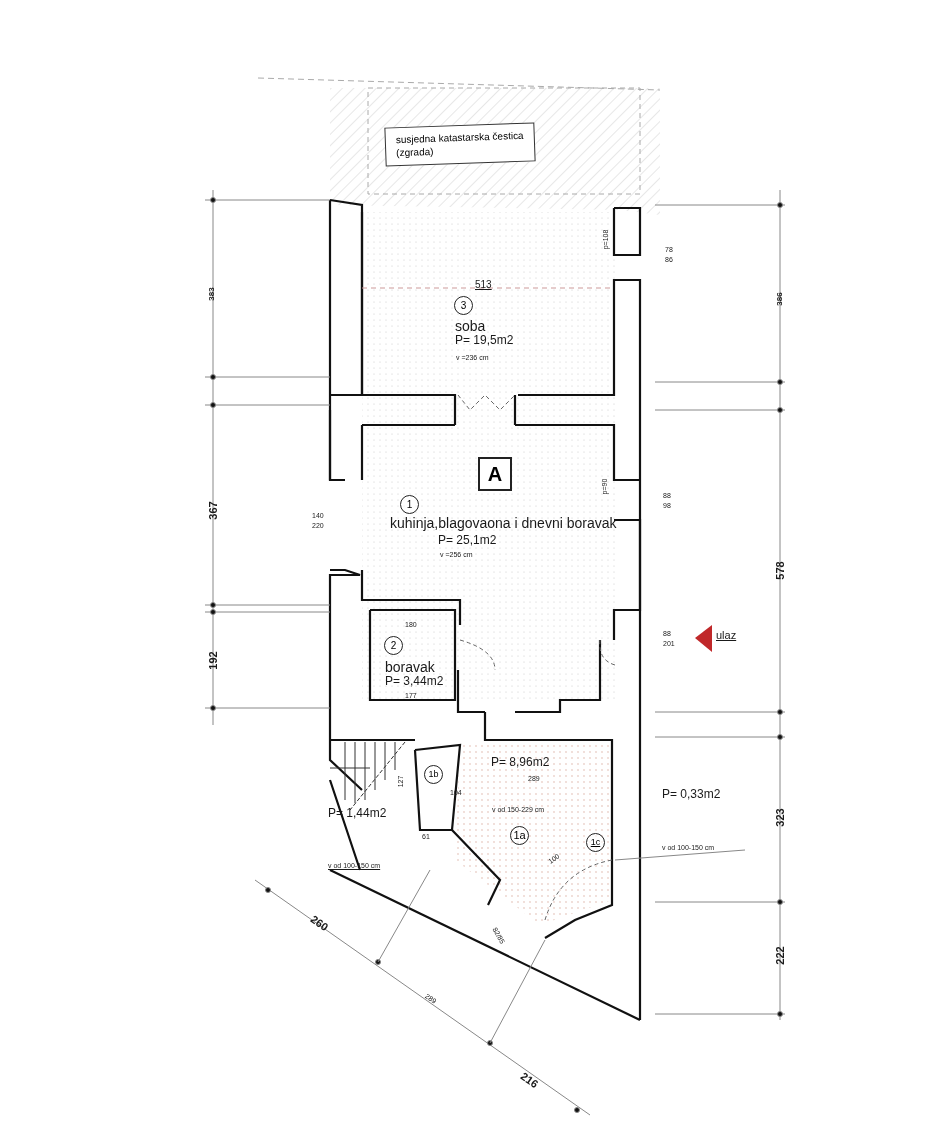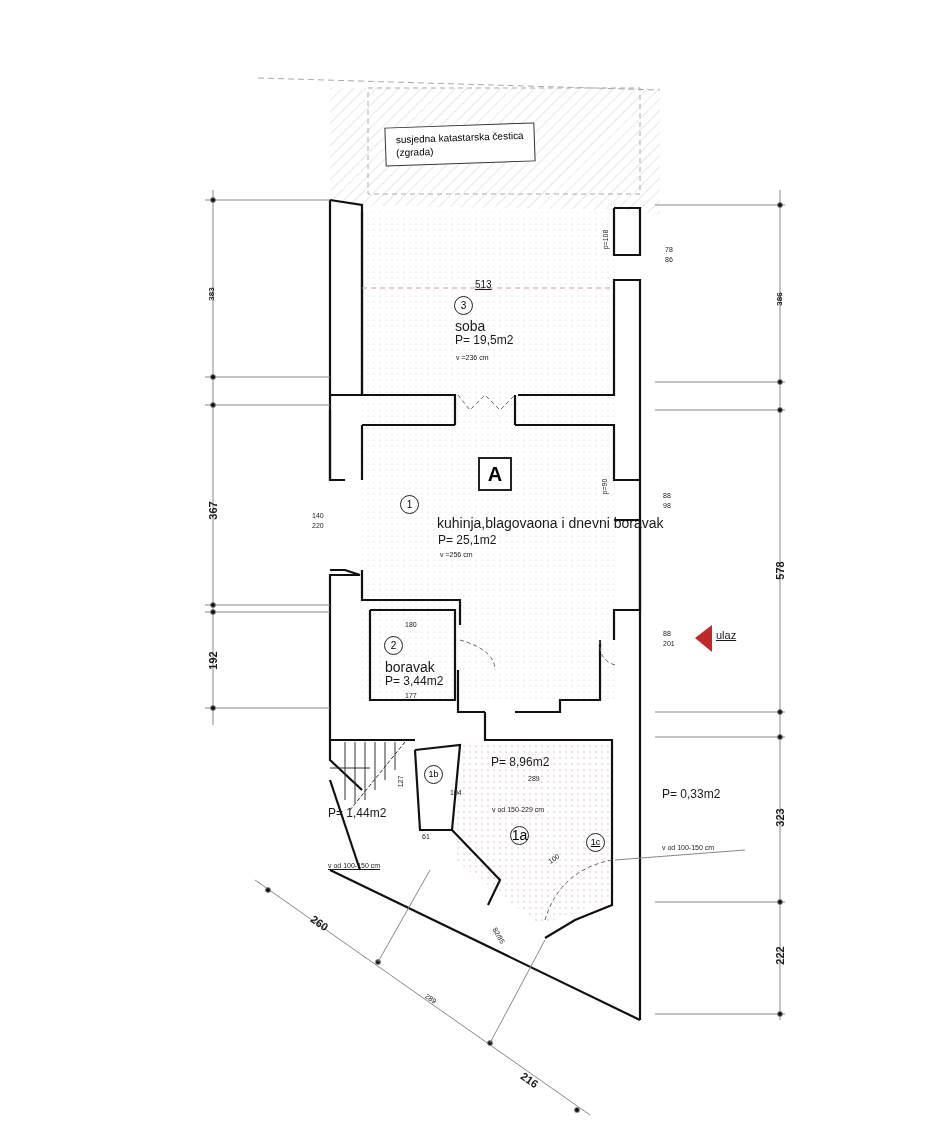--- a/index.html
+++ b/index.html
@@ -149,34 +149,34 @@
 
 <div class="A-box" style="left:478px; top:457px;">A</div>
 
 <div class="lbl dim-sm" style="left:475px; top:280px; font-size:10px;text-decoration:underline;">513</div>
 <div class="circle" style="left:454px; top:296px;">3</div>
 <div class="lbl room-name" style="left:455px; top:319px;">soba</div>
 <div class="lbl area" style="left:455px; top:334px;">P= 19,5m2</div>
 <div class="lbl height" style="left:456px; top:354px;">v =236 cm</div>
 
 <div class="circle" style="left:400px; top:495px;">1</div>
-<div class="lbl room-name" style="left:390px; top:516px;margin-left:47px;">kuhinja,blagovaona i dnevni boravak</div>
+<div class="lbl room-name" style="left:390px; top:516px;">kuhinja,blagovaona i dnevni boravak</div>
 <div class="lbl area" style="left:438px; top:534px;">P= 25,1m2</div>
 <div class="lbl height" style="left:440px; top:551px;">v =256 cm</div>
 
 <div class="lbl dim-sm" style="left:405px; top:621px;">180</div>
 <div class="circle" style="left:384px; top:636px;">2</div>
 <div class="lbl room-name" style="left:385px; top:660px;">boravak</div>
 <div class="lbl area" style="left:385px; top:675px;">P= 3,44m2</div>
 <div class="lbl dim-sm" style="left:405px; top:692px;">177</div>
 
 <div class="lbl dim-sm" style="left:528px; top:775px;">289</div>
 <div class="lbl area" style="left:491px; top:756px;">P= 8,96m2</div>
 <div class="lbl height" style="left:492px; top:806px;">v od 150-229 cm</div>
-<div class="circle" style="left:510px; top:826px; font-size:14px;">1a</div>
+<div class="circle" style="left:510px; top:826px; font-size:11px;">1a</div>
 
 <div class="circle" style="left:424px; top:765px; font-size:9px;">1b</div>
 <div class="lbl dim-sm" style="left:450px; top:789px;">104</div>
 
 <div class="circle" style="left:586px; top:833px; font-size:9px;text-decoration:underline;">1c</div>
 <div class="lbl dim-sm" style="left:548px; top:855px; transform: rotate(-35deg);">100</div>
 
 <div class="lbl area" style="left:328px; top:807px;">P= 1,44m2</div>
 <div class="lbl height" style="left:328px; top:862px; text-decoration: underline;">v od 100-150 cm</div>
 <div class="lbl area" style="left:662px; top:778px;margin-top:10px;">P= 0,33m2</div>

